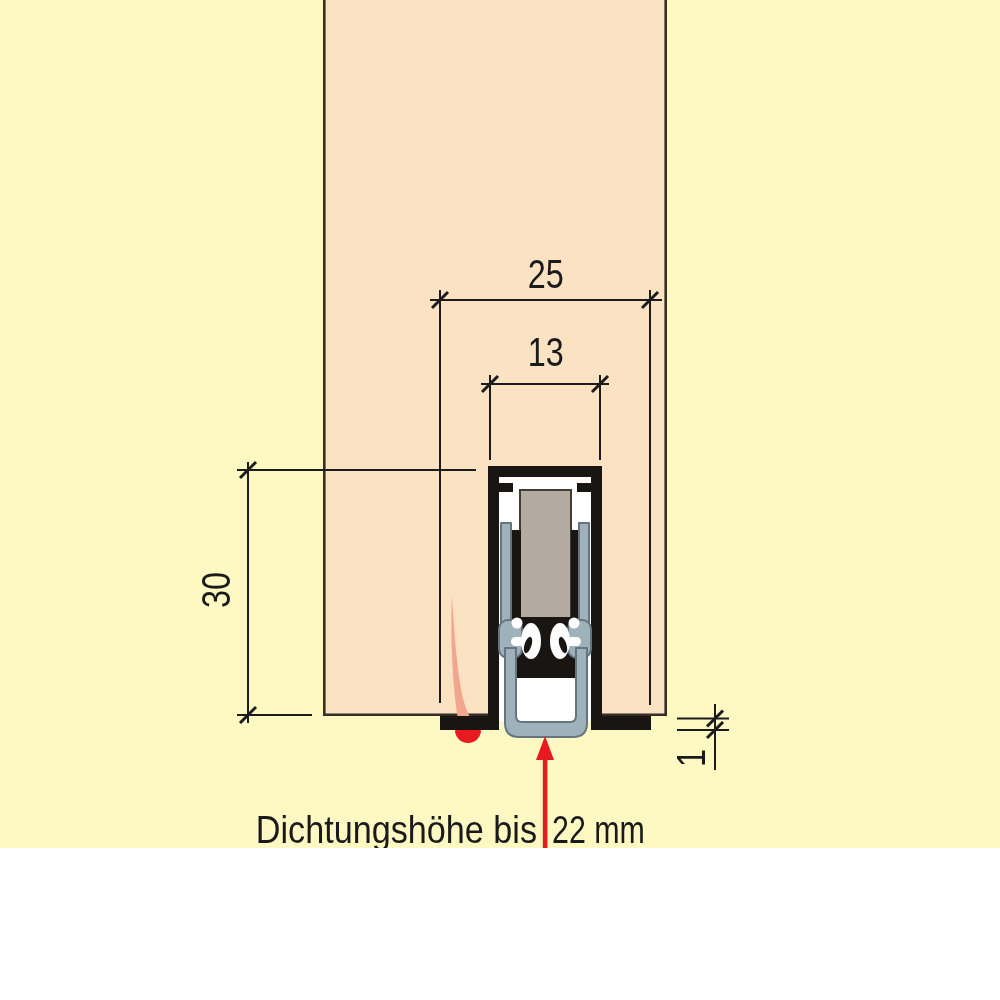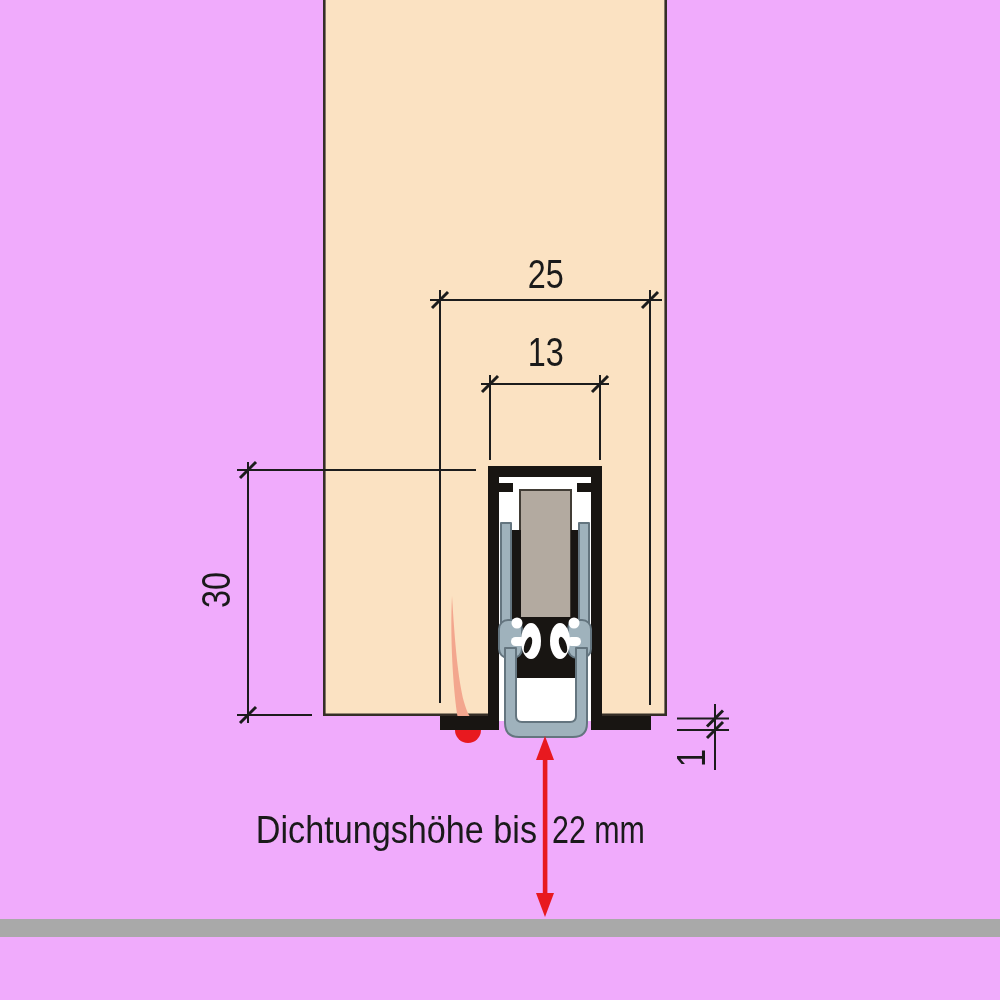--- a/index.html
+++ b/index.html
@@ -1,16 +1,16 @@
 <!DOCTYPE html>
 <html><head>
 <meta charset="utf-8">
 <style>
   html,body{margin:0;padding:0;background:#ffffff;}
-  .canvas{position:relative;width:1000px;height:1000px;background:#f0abfc;overflow:hidden;
+  .canvas{position:relative;width:1000px;height:848px;background:#fef9c3;overflow:hidden;
           font-family:"Liberation Sans", sans-serif;}
   svg{display:block}
   text{font-family:"Liberation Sans", sans-serif; fill:#1a1a1a;}
   .dimnum{font-size:41px; font-weight:400;}
   .caption{font-size:38px; font-weight:400;}
 </style>
 </head>
 <body>
 
 <div class="canvas">

